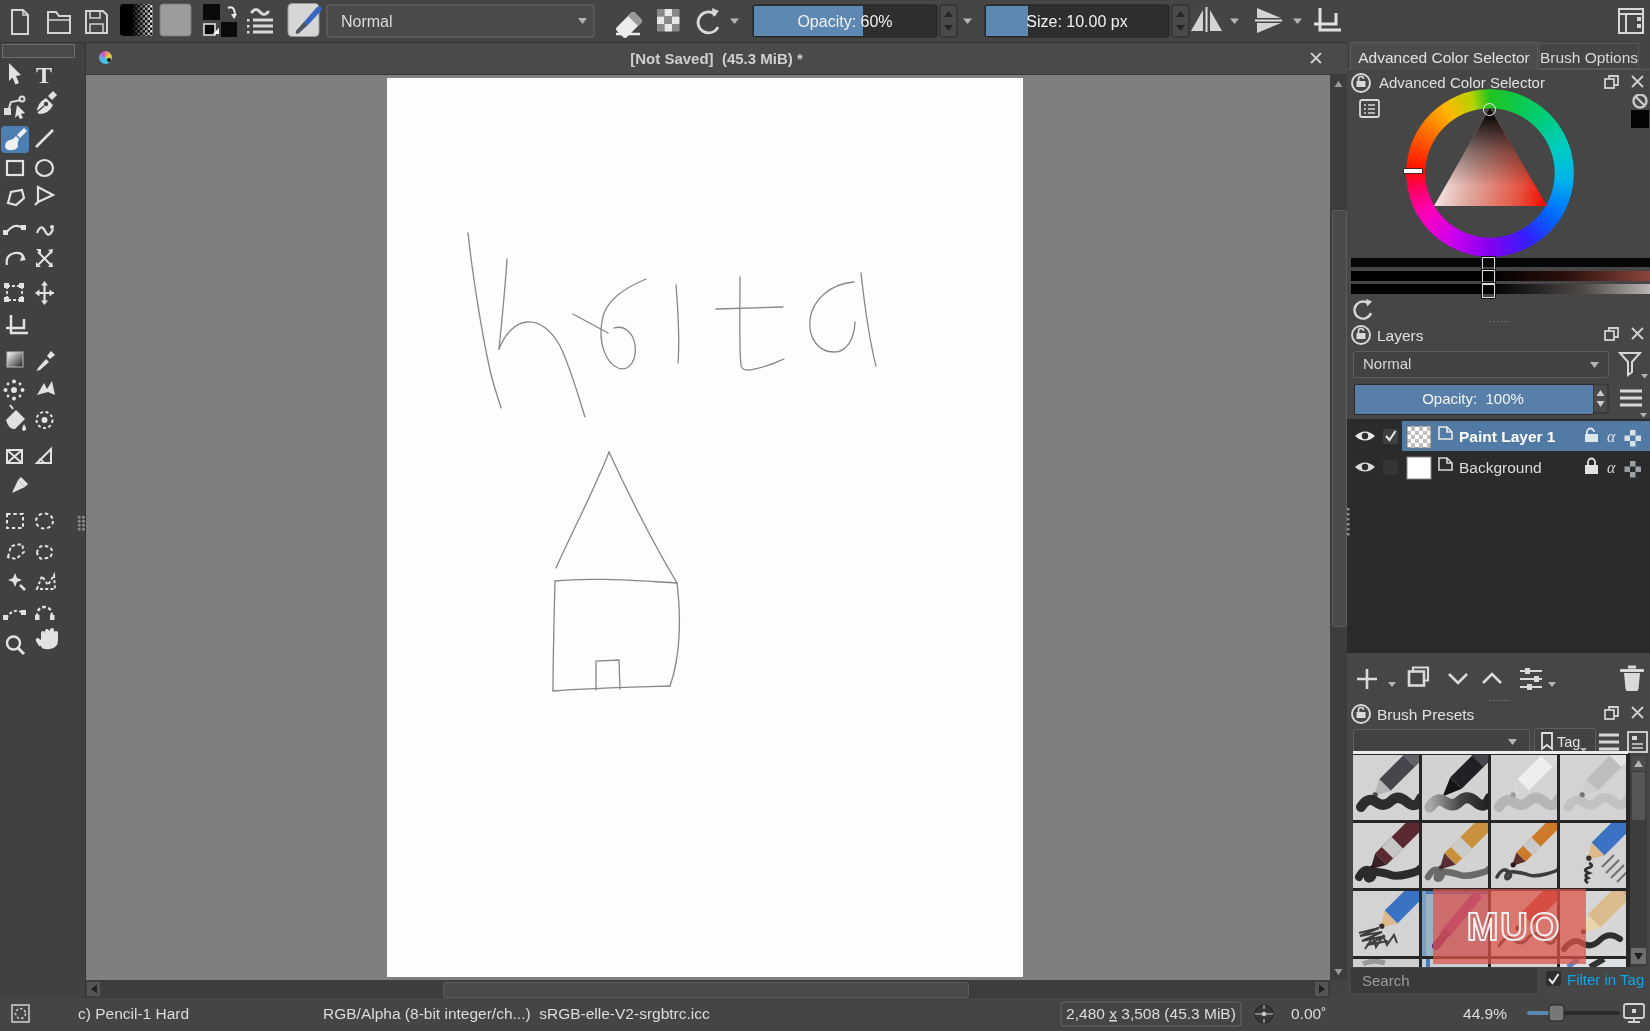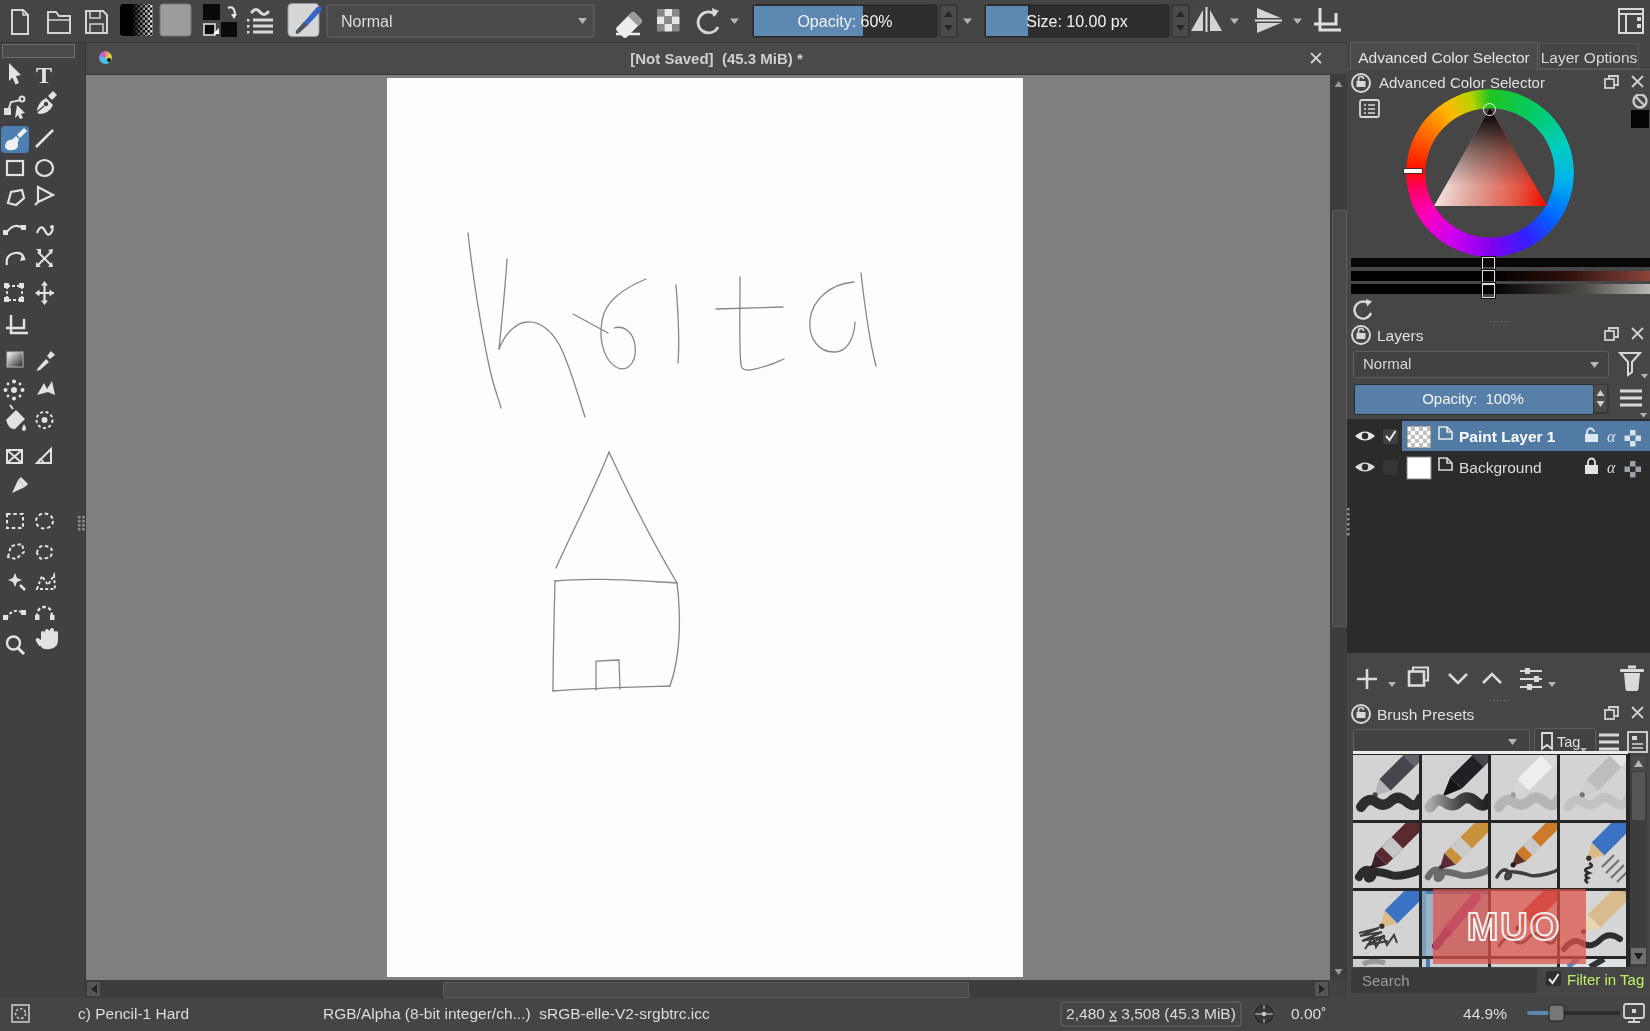--- a/index.html
+++ b/index.html
@@ -309,21 +309,21 @@
     <path d="M1239 9 l-6 -4.5 v9z" fill="#222"></path>
   </svg>
 
 <div class="abs" style="left:1347px;top:45px;width:303px;height:953px;background:#464646;"></div>
 
 <div class="abs" style="left:1347px;top:42px;width:303px;height:29px;background:#454545;"></div>
 <div class="abs" style="left:1347px;top:69px;width:303px;height:1px;background:#5a5a5a;"></div>
 <div class="abs" style="left:1350px;top:42px;width:188px;height:28px;background:#4b4b4b;border:1px solid #5e5e5e;border-bottom:none;box-sizing:border-box;"></div>
 <div class="abs" style="left:1539px;top:43px;width:100px;height:26px;background:#454545;border:1px solid #575757;box-sizing:border-box;"></div>
 <div class="txt" style="left:1350px;top:49px;width:188px;text-align:center;color:#e2e2e2;font-size:15.5px;">Advanced Color Selector</div>
-<div class="txt" style="left:1539px;top:49px;width:100px;text-align:center;color:#d8d8d8;font-size:15.5px;">Layer Options</div>
+<div class="txt" style="left:1539px;top:49px;width:100px;text-align:center;color:#d8d8d8;font-size:15.5px;">Brush Options</div>
 
 <svg class="abs" style="left:1347px;top:71px" width="303" height="28">
   <circle cx="14" cy="12" r="9" fill="none" stroke="#d8d8d8" stroke-width="2"></circle>
   <rect x="9.5" y="10" width="9" height="6" fill="#d8d8d8"></rect>
     <path d="M11.5 10 v-2 a2.5 2.5 0 0 1 5 0" fill="none" stroke="#d8d8d8" stroke-width="1.6"></path>
   <text x="32" y="17" font-size="15" fill="#e0e0e0" font-family="Liberation Sans">Advanced Color Selector</text>
   <g stroke="#d0d0d0" stroke-width="1.8" fill="none">
     <rect x="258" y="8" width="9" height="9"></rect>
       <path d="M262 8 v-3 h9 v9 h-3"></path>
     <path d="M285 5 l11 11 m0 -11 l-11 11"></path>
@@ -624,21 +624,21 @@
   <rect x="1" y="193" width="15" height="16" fill="#6e6e6e"></rect>
   <path d="M8.5 205 l4.5 -7 h-9z" fill="#1d1d1d"></path>
 </svg>
 
 <div class="abs" style="left:1351px;top:968px;width:186px;height:25px;background:#3a3a3a;border-radius:2px;"></div>
 <div class="txt" style="left:1362px;top:972px;color:#9b9b9b;text-align:center;">Search</div>
 <div class="abs" style="left:1546px;top:971px;width:15px;height:15px;background:#2e2e2e;border-radius:2px;"></div>
 <svg class="abs" style="left:1546px;top:971px" width="16" height="16">
     <path d="M3 8 l3.5 4 6 -9" stroke="#e8e8e8" stroke-width="2" fill="none"></path>
   </svg>
-<div class="txt" style="left:1567px;top:971px;color:#bef264;text-align:right;">Filter in Tag</div>
+<div class="txt" style="left:1567px;top:971px;color:#0ea5e9;text-align:right;">Filter in Tag</div>
 
 <div class="abs" style="left:1346px;top:506px;width:5px;height:40px;color:#8a8a8a;font-size:7px;line-height:5px;">●<br>●<br>●<br>●<br>●<br>●</div>
 
 <div class="abs" style="left:0;top:998px;width:1650px;height:33px;background:#454545;"></div>
 <svg class="abs" style="left:0;top:998px" width="1650" height="33">
   <rect x="12" y="7" width="17" height="17" fill="none" stroke="#c8c8c8" stroke-width="1.6"></rect>
   <circle cx="20.5" cy="15.5" r="5" fill="none" stroke="#c8c8c8" stroke-width="1.6" stroke-dasharray="2.5 2"></circle>
   <text x="78" y="21" font-size="15.5" fill="#dcdcdc" font-family="Liberation Sans">c) Pencil-1 Hard</text>
   <text x="323" y="21" font-size="15.5" fill="#dcdcdc" font-family="Liberation Sans">RGB/Alpha (8-bit integer/ch...)&nbsp; sRGB-elle-V2-srgbtrc.icc</text>
   <rect x="1061" y="4" width="180" height="24" rx="3" fill="none" stroke="#686868"></rect>

